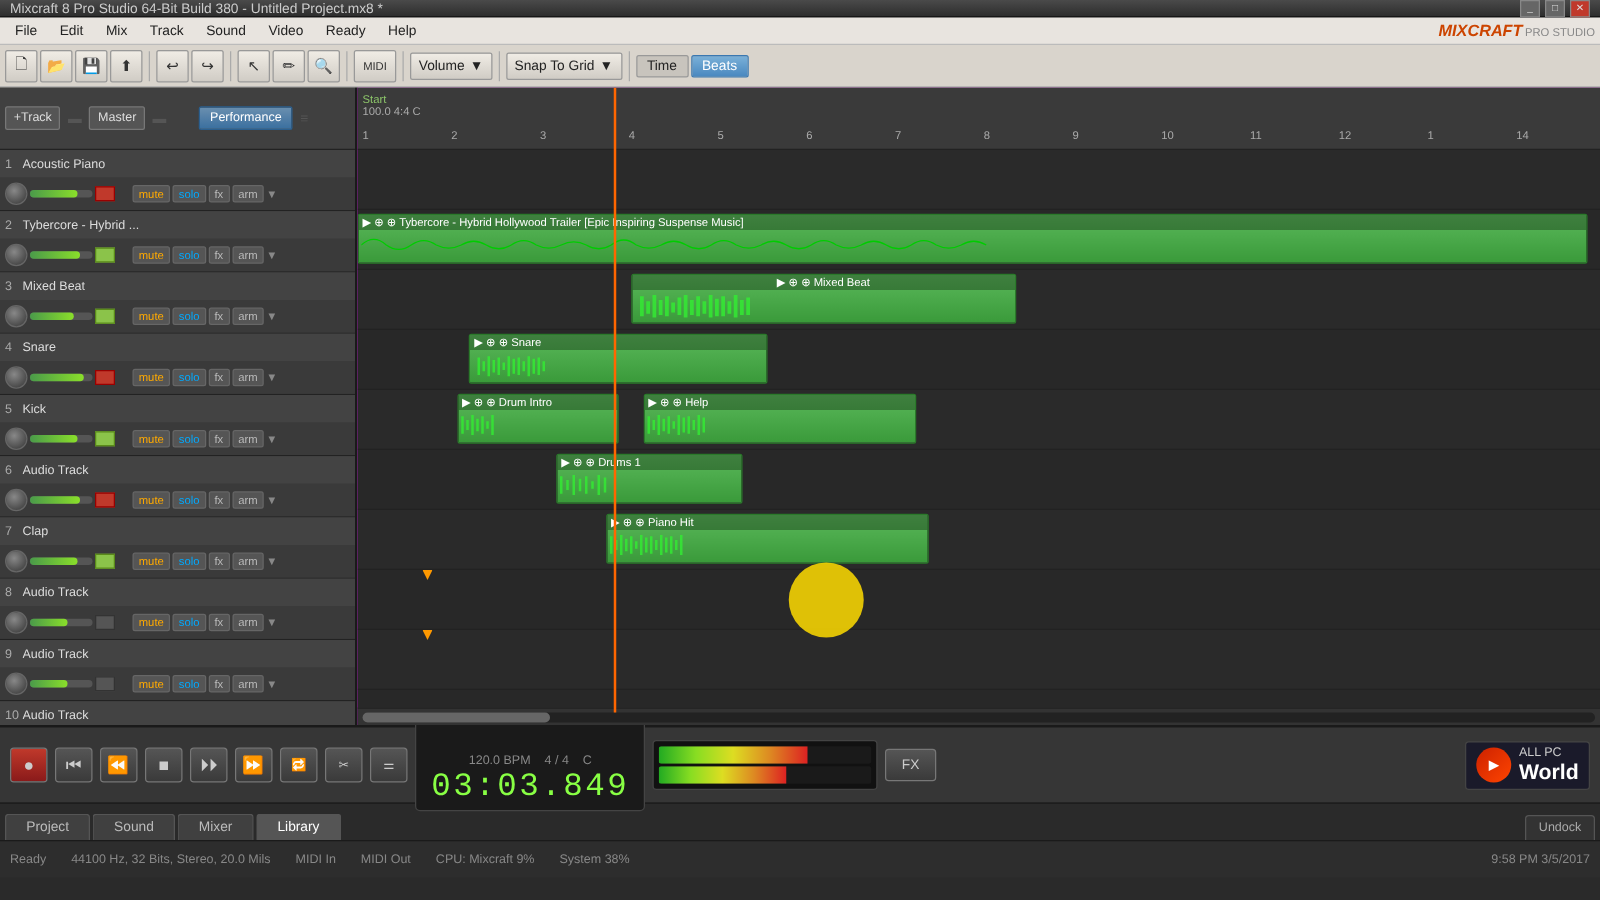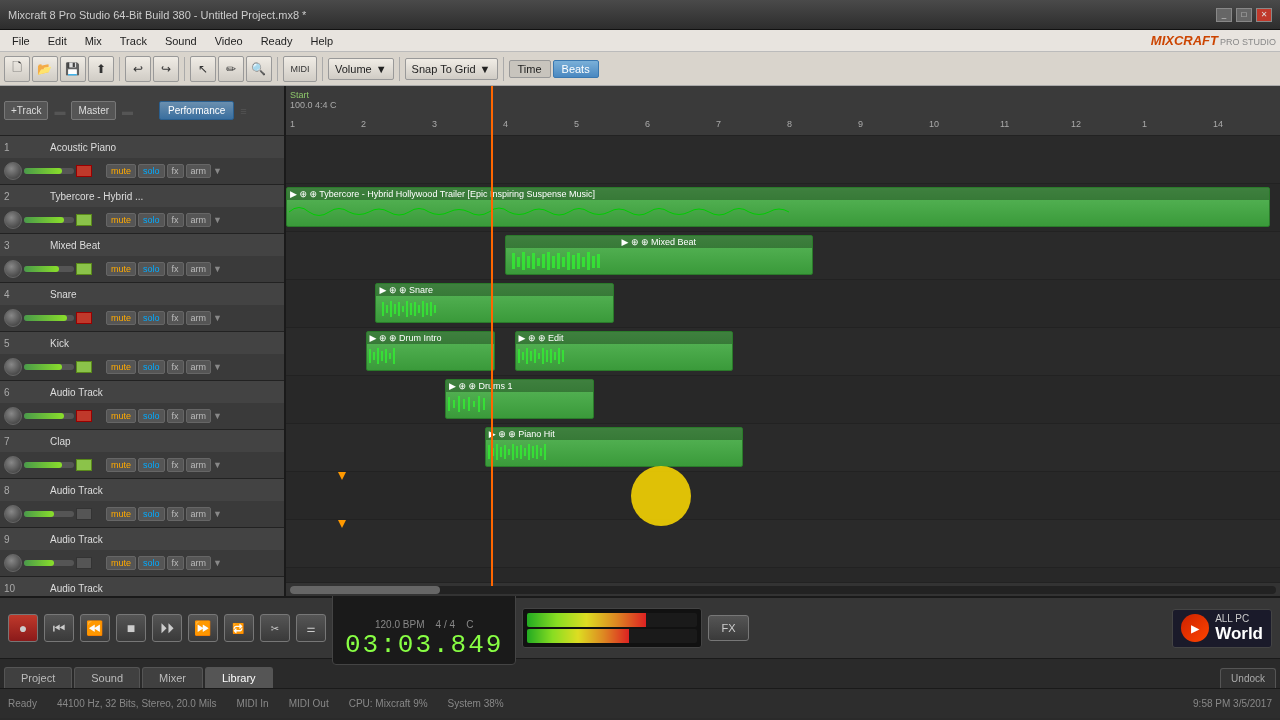--- a/index.html
+++ b/index.html
@@ -1,21 +1,21 @@
 <!DOCTYPE html>
 <html><head>
   <meta charset="utf-8">
   <style>
     * { margin: 0; padding: 0; box-sizing: border-box; }
     body { width: 1280px; height: 720px; overflow: hidden; background: #2a2a2a; font-family: 'Segoe UI', Tahoma, sans-serif; font-size: 11px; color: #ccc; }
 
     
     #titlebar {
       background: linear-gradient(to bottom, #4a4a4a, #2d2d2d);
-      height: 30px;
+      height: 14px;
       display: flex;
       align-items: center;
       justify-content: space-between;
       padding: 0 8px;
       border-bottom: 1px solid #111;
     }
     #titlebar .win-controls { display: flex; gap: 4px; }
     #titlebar .win-btn {
       width: 16px; height: 14px;
       background: #666;
@@ -138,21 +138,21 @@
     }
     .track-name-row {
       height: 22px;
       display: flex;
       align-items: center;
       padding: 0 4px;
       gap: 2px;
       background: #434343;
     }
     .track-num { font-size: 10px; color: #aaa; min-width: 12px; }
-    .track-name { font-size: 10px; color: #ddd; flex: 1; white-space: nowrap; overflow: hidden; text-overflow: ellipsis; margin-left: 32px; }
+    .track-name { font-size: 10px; color: #ddd; flex: 1; white-space: nowrap; overflow: hidden; text-overflow: ellipsis; }
     .track-controls-row {
       height: 26px;
       display: flex;
       align-items: center;
       padding: 0 4px;
       gap: 2px;
       background: #3a3a3a;
     }
     .ctrl-btn {
       padding: 1px 4px;
@@ -833,21 +833,21 @@
                 <rect x="10" y="4" width="2" height="16"></rect>
                 <rect x="14" y="7" width="2" height="10"></rect>
                 <rect x="18" y="5" width="2" height="14"></rect>
                 <rect x="22" y="9" width="2" height="6"></rect>
                 <rect x="26" y="4" width="2" height="16"></rect>
               </g>
             </svg>
           </div>
         </div>
         <div class="clip" style="left:23%; width:22%; top:3px;">
-          <div class="clip-label">▶ ⊕ ⊕ Edit</div>
+          <div class="clip-label">▶ ⊕ ⊕ Help</div>
           <div style="height:26px; overflow:hidden;">
             <svg width="100%" height="24">
               <g fill="#33ee33" opacity="0.8">
                 <rect x="2" y="5" width="2" height="14"></rect>
                 <rect x="6" y="8" width="2" height="8"></rect>
                 <rect x="10" y="4" width="2" height="16"></rect>
                 <rect x="14" y="7" width="2" height="10"></rect>
                 <rect x="18" y="5" width="2" height="14"></rect>
                 <rect x="22" y="9" width="2" height="6"></rect>
                 <rect x="26" y="4" width="2" height="16"></rect>

